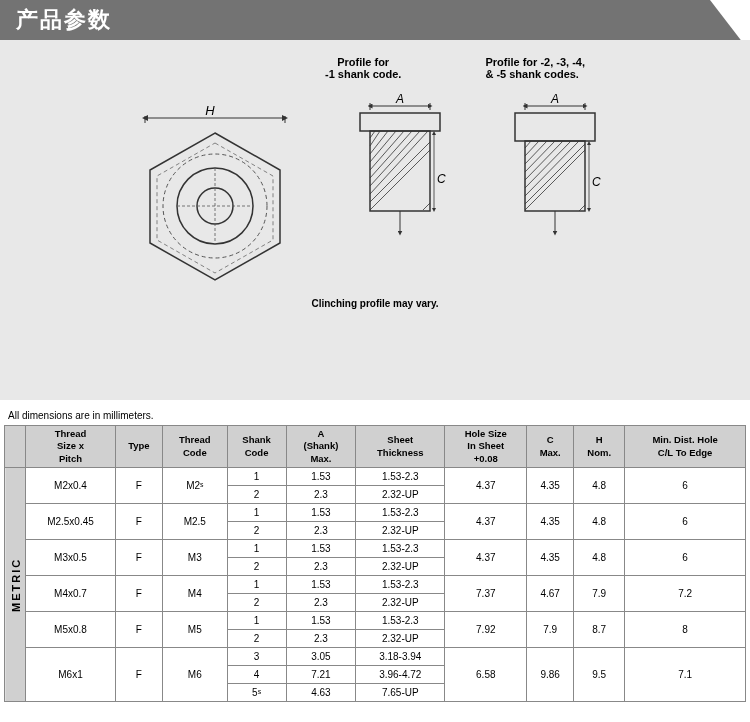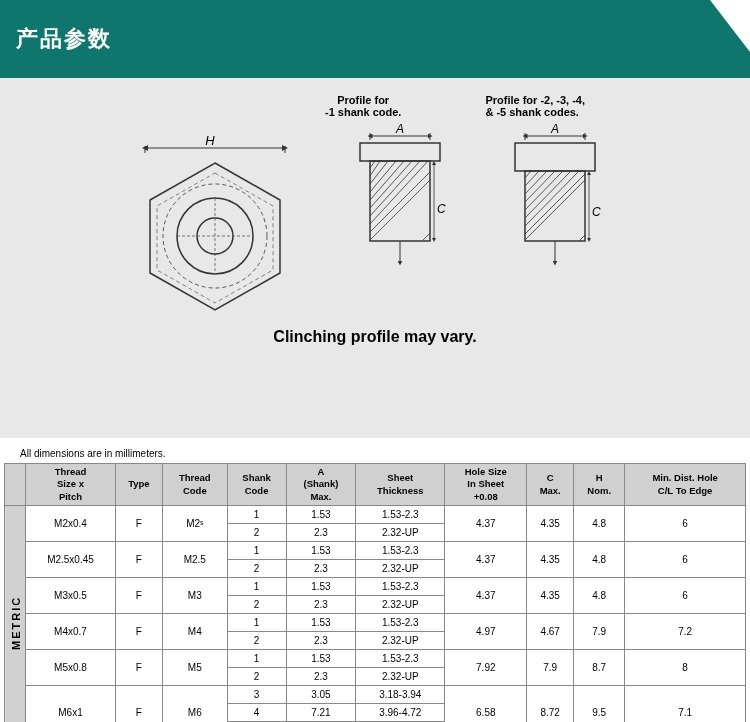--- a/index.html
+++ b/index.html
@@ -1,20 +1,20 @@
 <!DOCTYPE html>
 <html><head>
   <meta charset="utf-8">
   <style>
     * { box-sizing: border-box; margin: 0; padding: 0; }
     body { width: 750px; background: #fff; font-family: Arial, sans-serif; font-size: 11px; }
 
     .header {
-      background: #0f766e;
-      padding: 24px 16px;
+      background: #737373;
+      padding: 5px 16px;
       display: flex;
     }
     .header-title {
       color: #fff;
       font-size: 22px;
       font-weight: bold;
       letter-spacing: 2px;
     }
 
     .diagram-section {
@@ -24,20 +24,21 @@
       min-height: 360px;
       display: flex;
       flex-direction: column;
       align-items: center;
     }
 
     .diagram-labels {
       display: flex;
       justify-content: center;
       gap: 44px;
+      margin-bottom: 8px;
       font-size: 11px;
       font-weight: bold;
     }
 
     .diagram-area {
       display: flex;
       gap: 30px;
       align-items: flex-start;
       justify-content: center;
     }
@@ -48,28 +49,28 @@
       position: relative;
     }
 
     .profile-diagram {
       width: 130px;
       height: 200px;
       position: relative;
     }
 
     .clinching-note {
-      font-size: 16px;
+      font-size: 10px;
       font-weight: bold;
       margin-top: 10px;
     }
 
     .dimensions-note {
       font-size: 10px;
-      margin: 6px 0 4px 12px;
+      margin: 6px 0 4px 0;
       align-self: flex-start;
       padding-left: 4px;
     }
 
     .table-section {
       padding: 4px 4px 8px 4px;
     }
 
     table {
       width: 100%;
@@ -309,21 +310,21 @@
           <td>2.3</td>
           <td>2.32-UP</td>
         </tr>
         <tr>
           <td rowspan="2">M4x0.7</td>
           <td rowspan="2">F</td>
           <td rowspan="2">M4</td>
           <td>1</td>
           <td>1.53</td>
           <td>1.53-2.3</td>
-          <td rowspan="2">4.97</td>
+          <td rowspan="2">7.37</td>
           <td rowspan="2">4.67</td>
           <td rowspan="2">7.9</td>
           <td rowspan="2">7.2</td>
         </tr>
         <tr>
           <td>2</td>
           <td>2.3</td>
           <td>2.32-UP</td>
         </tr>
         <tr>
@@ -344,21 +345,21 @@
           <td>2.32-UP</td>
         </tr>
         <tr>
           <td rowspan="3">M6x1</td>
           <td rowspan="3">F</td>
           <td rowspan="3">M6</td>
           <td>3</td>
           <td>3.05</td>
           <td>3.18-3.94</td>
           <td rowspan="3">6.58</td>
-          <td rowspan="3">8.72</td>
+          <td rowspan="3">9.86</td>
           <td rowspan="3">9.5</td>
           <td rowspan="3">7.1</td>
         </tr>
         <tr>
           <td>4</td>
           <td>7.21</td>
           <td>3.96-4.72</td>
         </tr>
         <tr>
           <td>5ˢ</td>

